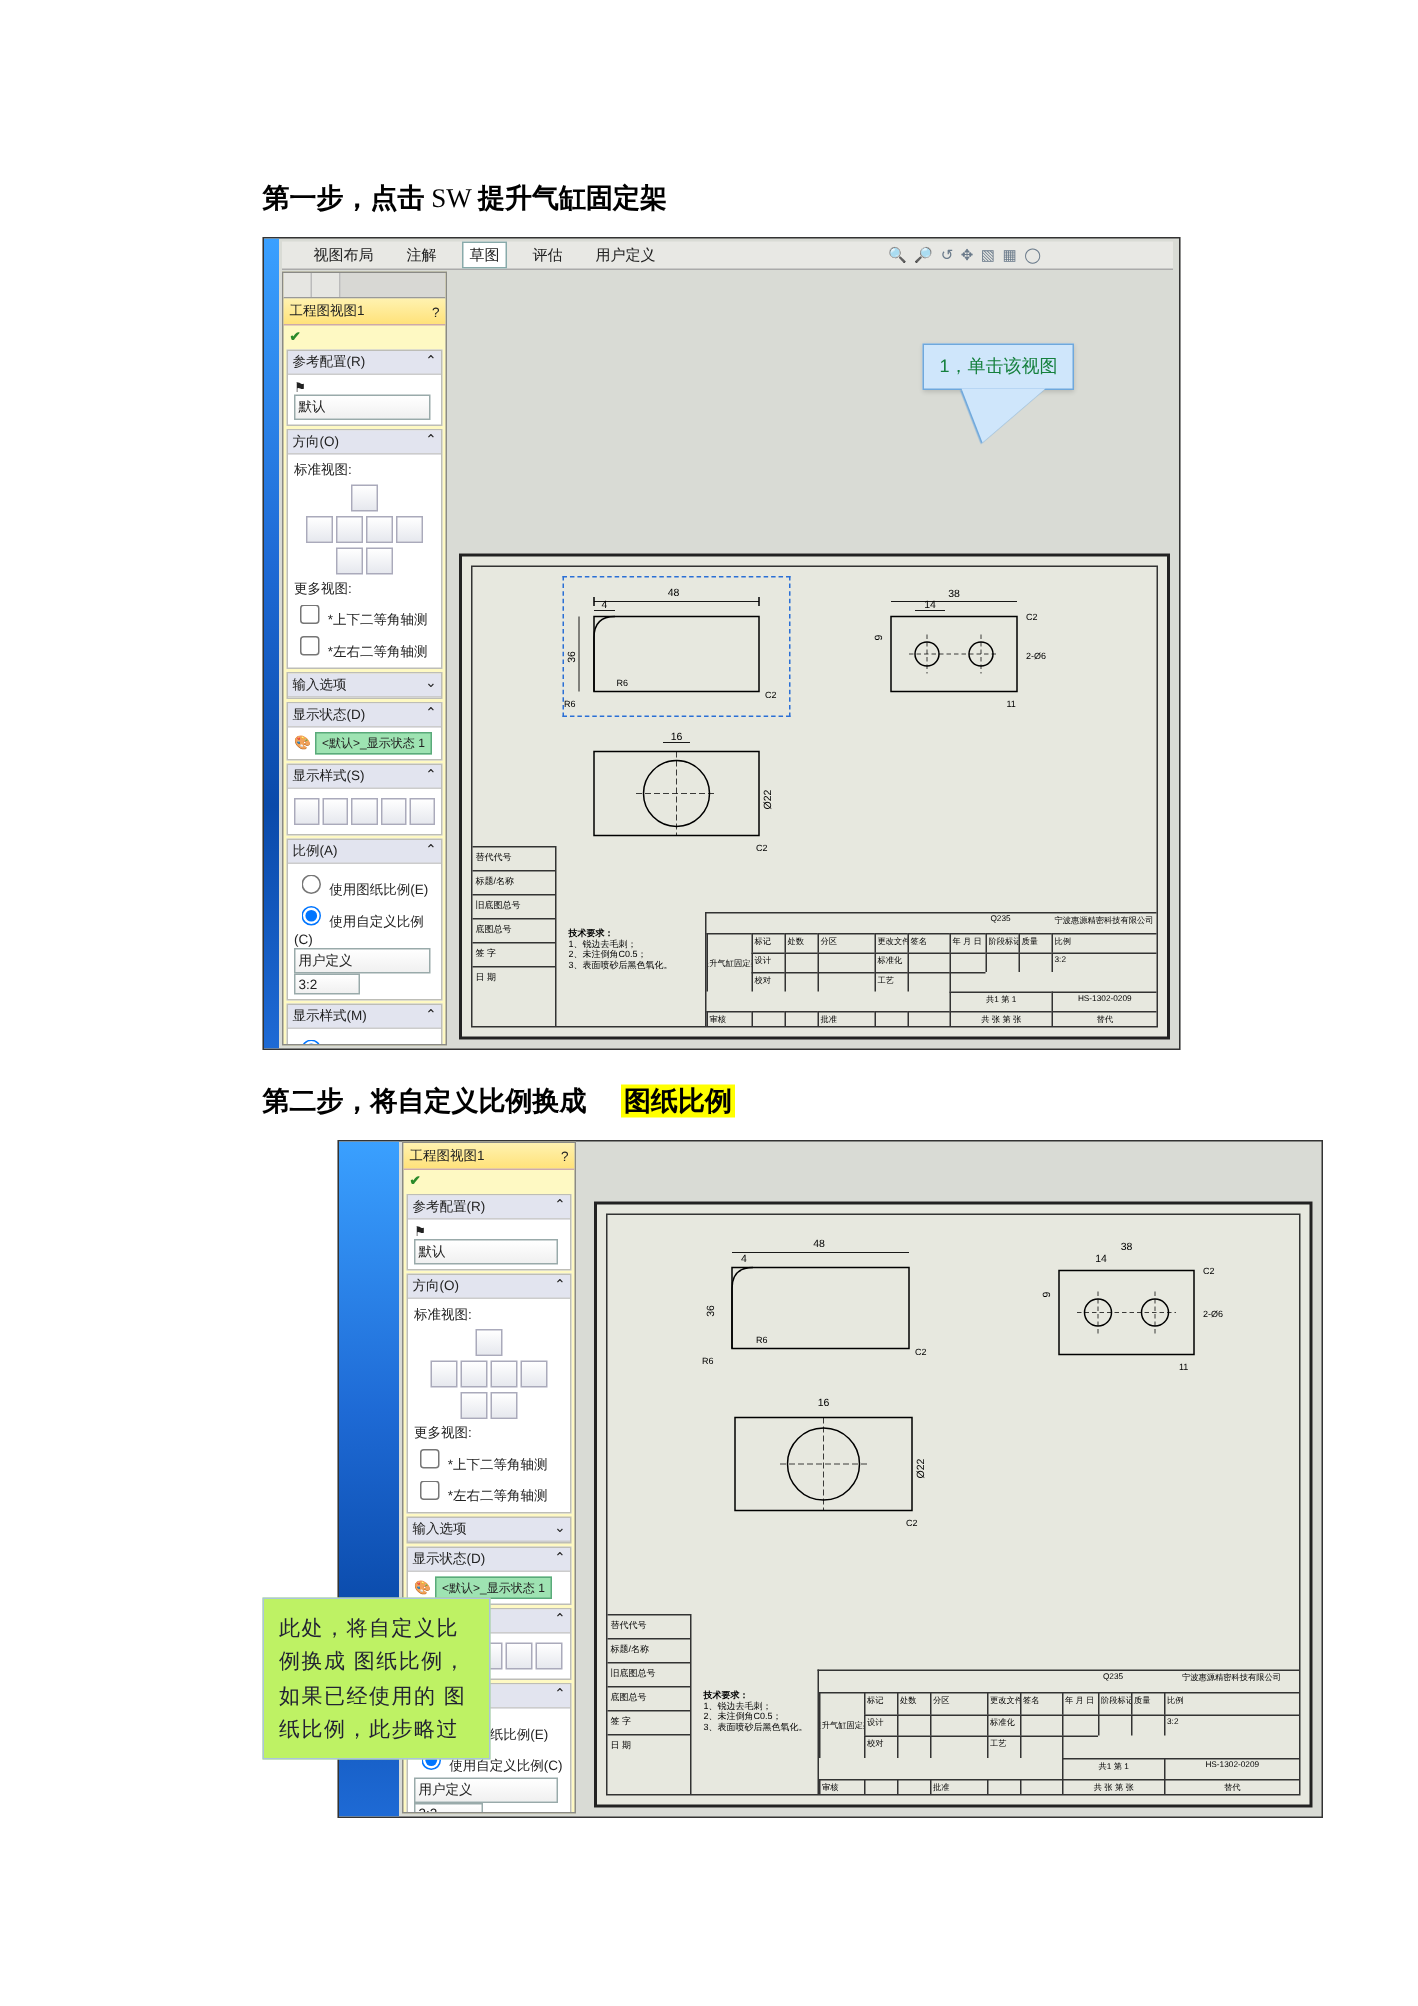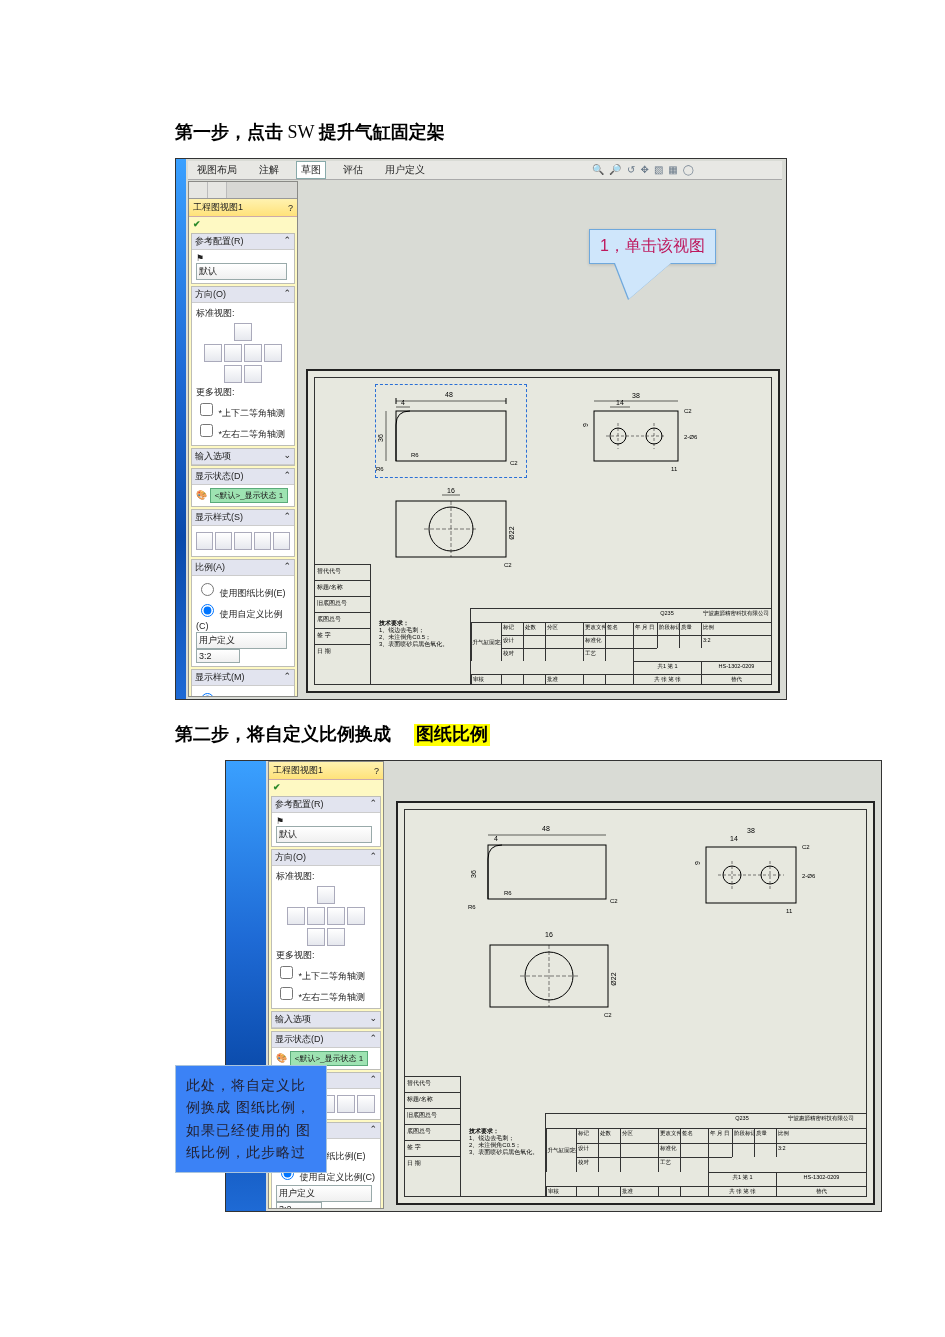--- a/index.html
+++ b/index.html
@@ -10,21 +10,21 @@
   }
   .page {
     padding: 120px 175px 60px 175px;
   }
   .step-title {
     font-size: 18px;
     font-weight: bold;
     margin: 0 0 14px 0;
   }
   .step-title .sw { font-family: "Times New Roman", serif; font-weight: normal; }
-  .hl { background: #ffff00; padding: 1px 2px; font-family: Liberation Mono, monospace; }
+  .hl { background: #ffff00; padding: 1px 2px; }
 
   
   .shot {
     position: relative;
     border: 1px solid #333;
     margin-bottom: 22px;
     background: #d9dbd5;
     overflow: hidden;
   }
   .shot1 {
@@ -48,21 +48,21 @@
 
   
   .sw-menus {
     position: absolute;
     top: 2px; left: 12px; right: 4px;
     height: 18px;
     background: #e8e8e4;
     border-bottom: 1px solid #aaa;
     font-size: 10px;
     color: #222;
-    padding-left: 4px;
+    padding-left: 16px;
     display: flex;
     gap: 12px;
     align-items: center;
   }
   .sw-menus .menu-item { padding: 1px 4px; border: 1px solid transparent; }
   .sw-menus .active { background: #fff; border: 1px solid #8aa; }
   .sw-toolbar-icons {
     position: absolute;
     top: 6px; right: 90px;
     font-size: 10px;
@@ -162,22 +162,22 @@
     font-size:6px;
     line-height:1.15;
   }
 
   
   .callout {
     position:absolute;
     background:#cfe6fb;
     border:1px solid #6fa8dc;
     padding:6px 10px;
-    font-size:16px;
-    color:#be185d;
+    font-size:12px;
+    color:#15803d;
     box-shadow: 0 1px 3px rgba(0,0,0,.15);
   }
   .callout::after{
     content:"";
     position:absolute;
     width:0;height:0;
   }
   .callout1 { top: 70px; right: 70px; }
   .callout1::after{
     left: 25px; bottom:-36px;
@@ -185,21 +185,21 @@
     border-right:42px solid transparent;
     border-top:36px solid #cfe6fb;
     filter: drop-shadow(-1px 1px 0 #6fa8dc);
   }
 
   .callout2-box {
     position:absolute;
     left: 0px;
     top: 305px;
     width: 130px;
-    background:#3b82f6;
+    background:#bef264;
     border:1px solid #aac4dc;
     padding:8px 10px;
     font-size:14px;
     line-height:1.6;
     color:#223;
     letter-spacing:1px;
   }
 
   
   .tb-grid{

